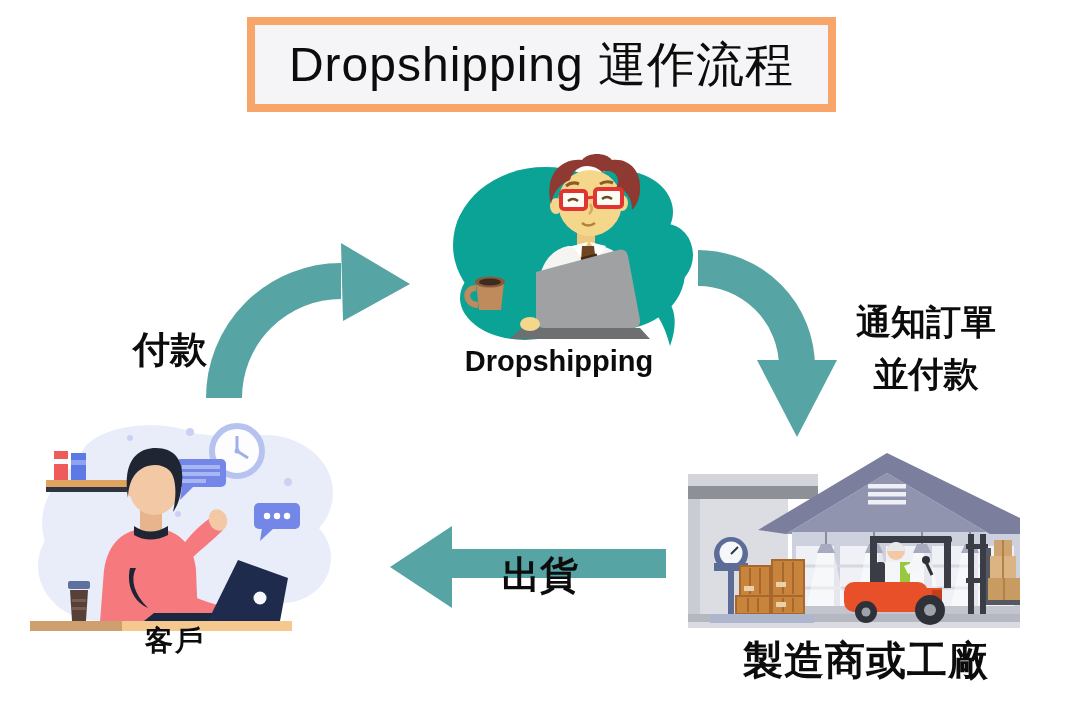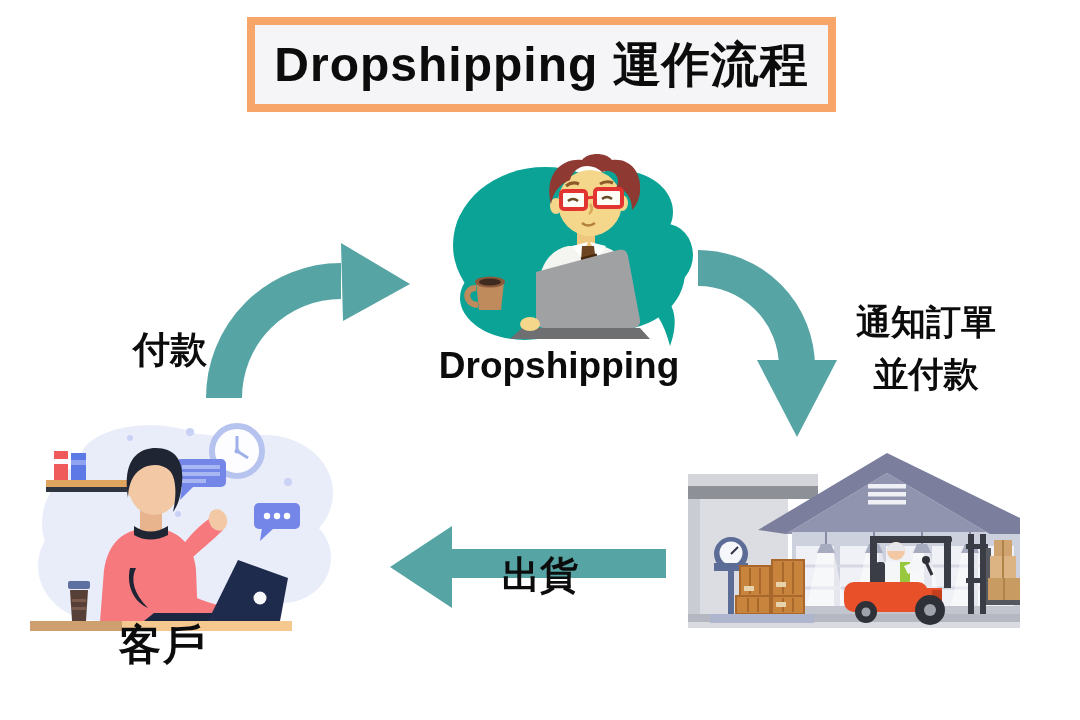--- a/index.html
+++ b/index.html
@@ -5,29 +5,29 @@
   html,body{margin:0;padding:0;background:#ffffff;}
   .canvas{
     position:relative;width:1080px;height:720px;background:#ffffff;overflow:hidden;
     font-family:"Liberation Sans","DejaVu Sans",sans-serif;color:#0c0c0c;
   }
   .title-box{
     position:absolute;left:247px;top:17px;width:589px;height:95px;
     box-sizing:border-box;border:8px solid #F7A568;background:#F5F4F6;
     display:flex;align-items:center;justify-content:center;
   }
-  .title-box span{font-size:48px;font-weight:700;letter-spacing:1px;white-space:nowrap;}
+  .title-box span{font-size:48px;font-weight:400;letter-spacing:1px;white-space:nowrap;}
   .label{position:absolute;font-weight:700;text-align:center;line-height:1;}
   .lbl-payment{left:120px;top:331px;width:100px;font-size:37px;}
   .lbl-order{left:831px;top:296px;width:190px;font-size:35px;line-height:52px;}
   .lbl-ship{left:487px;top:508px;width:106px;font-size:38px;margin-top:48px;}
   .lbl-operator{left:419px;top:347px;width:280px;}
-  .lbl-operator .l1{font-size:37px;font-weight:700;line-height:1;}
+  .lbl-operator .l1{font-size:29px;font-weight:700;line-height:1;}
   .lbl-operator .l2{font-size:36px;font-weight:700;line-height:1;margin-top:6px;letter-spacing:2px;}
-  .lbl-customer{left:108px;top:627px;width:110px;font-size:42px;letter-spacing:2px;font-family:Liberation Mono, monospace;}
+  .lbl-customer{left:120px;top:627px;width:110px;font-size:28px;letter-spacing:2px;}
   .lbl-factory{left:716px;top:640px;width:300px;font-size:40px;letter-spacing:1px;}
   svg{position:absolute;display:block;}
   .svg-arrows{left:0;top:0;}
   .svg-operator{left:430px;top:150px;}
   .svg-customer{left:30px;top:418px;}
   .svg-factory{left:688px;top:448px;}
 </style>
 </head>
 <body>
 
@@ -300,14 +300,15 @@
   <div class="label lbl-payment">付款</div>
   <div class="label lbl-order">
     <div>通知訂單</div>
     <div>並付款</div>
   </div>
   <div class="label lbl-ship">出貨</div>
   <div class="label lbl-operator">
     <div class="l1">Dropshipping</div>
   </div>
   <div class="label lbl-customer">客戶</div>
+  <div class="label lbl-factory">製造商或工廠</div>
 
 </div>
 
 </body></html>

